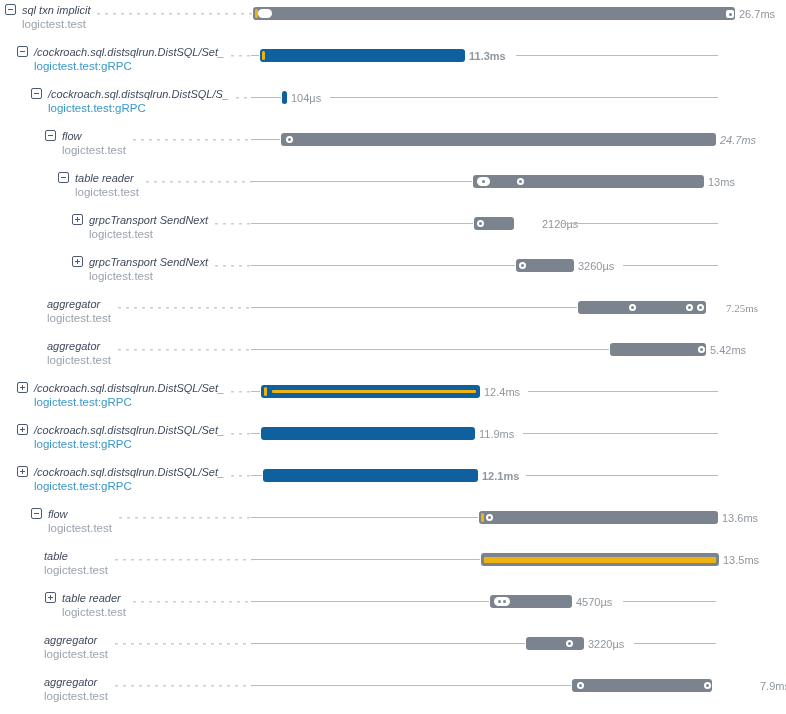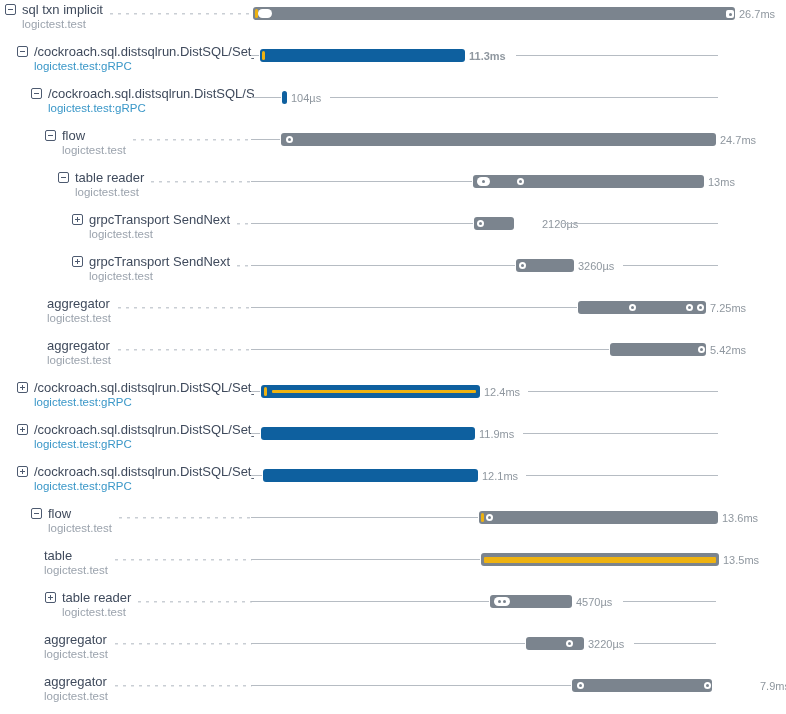--- a/index.html
+++ b/index.html
@@ -13,21 +13,21 @@
   .trace{position:relative;width:786px;height:714px;}
   .row{position:relative;height:42px;width:786px;}
   .left{position:absolute;left:0;top:0;width:254px;height:42px;display:flex;overflow:hidden;}
   .labels{display:flex;flex-direction:column;flex:0 0 auto;}
   .title-line{display:flex;align-items:center;height:15px;margin-top:2px;white-space:nowrap;}
   .expander{width:11px;height:11px;border:1px solid var(--icon);border-radius:2px;margin-right:6px;flex:0 0 auto;
     background-repeat:no-repeat;background-position:center;}
   .expander.minus{background-image:linear-gradient(var(--icon),var(--icon));background-size:5px 1px;}
   .expander.plus{background-image:linear-gradient(var(--icon),var(--icon)),linear-gradient(var(--icon),var(--icon));
     background-size:5px 1px,1px 5px;background-position:center,center;}
-  .span-title{font-size:13px;color:var(--title);white-space:nowrap;}
+  .span-title{font-size:11px;color:var(--title);white-space:nowrap;font-style:italic;}
   .subtitle{font-size:11.5px;height:13px;white-space:nowrap;margin-top:1px;}
   .subtitle.gray{color:var(--sub-gray);}
   .subtitle.blue{color:var(--sub-blue);}
   .dashes{flex:1 1 auto;min-width:0;height:2px;margin:13px 2px 0 7px;
     background-image:repeating-linear-gradient(90deg,var(--dash) 0 3px,transparent 3px 8px);
     background-size:100% 1.5px;background-repeat:no-repeat;background-position:0 0;}
   .timeline{position:absolute;left:0;top:0;right:0;height:42px;pointer-events:none;}
   .timeline > *{pointer-events:auto;}
   .baseline{position:absolute;top:13px;height:1px;background:var(--line);}
   .bar{position:absolute;top:7px;height:13px;border-radius:3px;}
@@ -113,21 +113,21 @@
             <span class="span-title">flow</span>
           </div>
           <div class="subtitle gray" style="margin-left: 17px;">logictest.test</div>
         </div>
         <div class="dashes"></div>
       </div>
       <div class="timeline">
         <div class="baseline" style="left: 251px; width: 29px;"></div>
         <div class="bar gray" style="left: 281px; width: 435px;"></div>
         <div class="dot" style="left: 286px;"></div>
-        <span class="duration" style="left: 720px;">24.7ms</span>
+        <span class="duration" style="left: 720px; font-style: italic;">24.7ms</span>
       </div>
     </div>
     <div class="row">
       <div class="left">
         <div class="labels" style="padding-left: 58px;">
           <div class="title-line">
             <span class="expander minus"></span>
             <span class="span-title">table reader</span>
           </div>
           <div class="subtitle gray" style="margin-left: 17px;">logictest.test</div>
@@ -191,21 +191,21 @@
           <div class="subtitle gray">logictest.test</div>
         </div>
         <div class="dashes"></div>
       </div>
       <div class="timeline">
         <div class="baseline" style="left: 251px; width: 326px;"></div>
         <div class="bar gray" style="left: 578px; width: 128px;"></div>
         <div class="dot" style="left: 629px;"></div>
         <div class="dot" style="left: 686px;"></div>
         <div class="dot" style="left: 697px;"></div>
-        <span class="duration" style="left: 710px;">7.25ms</span>
+        <span class="duration" style="left: 726px; font-family: Liberation Serif, serif;">7.25ms</span>
       </div>
     </div>
     <div class="row">
       <div class="left">
         <div class="labels" style="padding-left: 47px;">
           <div class="title-line">
             <span class="span-title">aggregator</span>
           </div>
           <div class="subtitle gray">logictest.test</div>
         </div>
@@ -263,21 +263,21 @@
             <span class="expander plus"></span>
             <span class="span-title">/cockroach.sql.distsqlrun.DistSQL/Set_</span>
           </div>
           <div class="subtitle blue" style="margin-left: 17px;">logictest.test:gRPC</div>
         </div>
         <div class="dashes"></div>
       </div>
       <div class="timeline">
         <div class="baseline" style="left: 251px; width: 11px;"></div>
         <div class="bar blue" style="left: 263px; width: 215px;"></div>
-        <span class="duration" style="left: 482px;">12.1ms</span>
+        <span class="duration" style="left: 482px; font-weight: bold;">12.1ms</span>
         <div class="baseline" style="left: 526px; width: 192px;"></div>
       </div>
     </div>
     <div class="row">
       <div class="left">
         <div class="labels" style="padding-left: 31px;">
           <div class="title-line">
             <span class="expander minus"></span>
             <span class="span-title">flow</span>
           </div>

